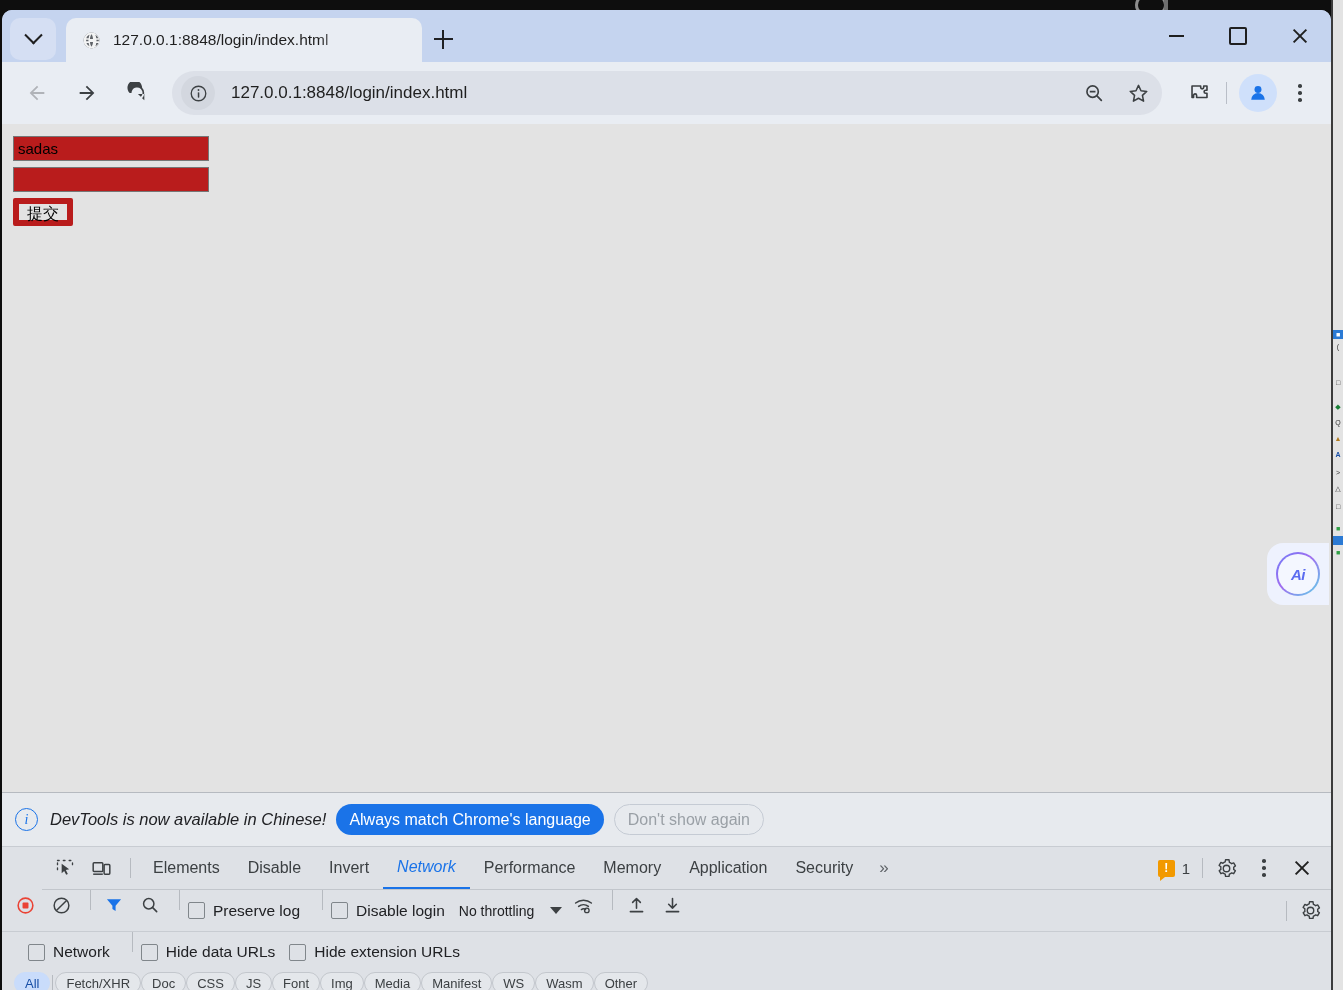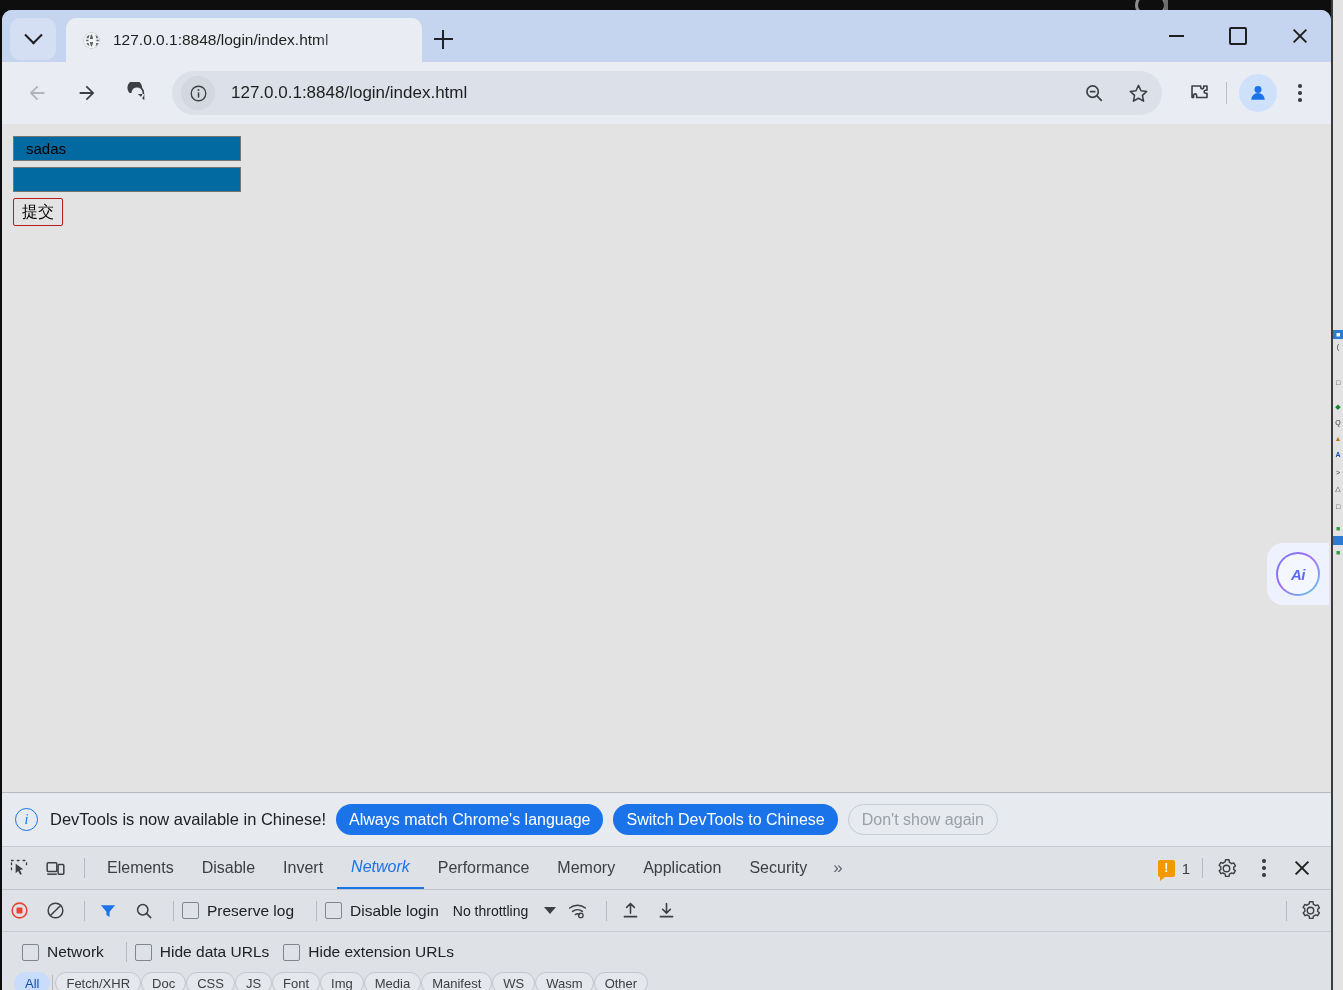--- a/index.html
+++ b/index.html
@@ -237,38 +237,38 @@
   
   .viewport {
     position: relative;
     height: 668px;
     background: #e3e3e3;
     overflow: hidden;
   }
   .page-field {
     position: absolute;
     left: 11px;
-    width: 228px; height: 25px;
-    background: #0369a1;
+    width: 196px; height: 25px;
+    background: #b91c1c;
     border: 1px solid #767676;
     font-family: "Liberation Sans", sans-serif;
     font-size: 15px;
     color: #000;
-    padding: 0 12px;
+    padding: 0 4px;
     box-sizing: border-box;
   }
   .page-field.f1 { top: 12px; }
   .page-field.f2 { top: 43px; }
   .page-submit {
     position: absolute;
     left: 11px; top: 74px;
     height: 28px;
     padding: 0 8px;
     background: #e3e3e3;
-    border: 1px solid #b91c1c;
+    border: 6px solid #b91c1c;
     border-radius: 2px;
     font-family: "Liberation Sans", sans-serif;
     font-size: 16px;
     color: #000;
     cursor: pointer;
   }
   .ai-fab {
     position: absolute;
     right: 2px; top: 419px;
     width: 62px; height: 62px;
@@ -312,20 +312,21 @@
     font-family: "Liberation Serif", serif;
     font-style: italic;
     display: flex; align-items: center; justify-content: center;
     flex: 0 0 auto;
   }
   .dt-banner-text {
     margin-left: 12px;
     font-size: 16.5px;
     color: #202124;
     white-space: nowrap;
+    font-style: italic;
   }
   .dt-btn {
     margin-left: 10px;
     height: 31px;
     padding: 0 13px;
     border-radius: 16px;
     background: #1a73e8;
     color: #fff;
     font-size: 16px;
     font-family: "Liberation Sans", sans-serif;
@@ -342,21 +343,22 @@
     margin-left: auto; margin-right: 16px;
     width: 22px; height: 22px;
     cursor: pointer;
   }
 
   .dt-tabs {
     height: 42px;
     background: #dee1e6;
     display: flex; align-items: center;
     border-bottom: 1px solid #c2c6cc;
-    padding-left: 2px;
+    padding-left: 8px;
+    margin-left: 40px;
   }
   .dt-tool {
     width: 30px; height: 30px;
     margin-right: 6px;
     display: flex; align-items: center; justify-content: center;
     cursor: pointer;
     flex: 0 0 auto;
   }
   .dt-vsep { width: 1px; height: 20px; background: #b6bac0; margin: 0 8px; flex: 0 0 auto; }
   .dt-tab {
@@ -399,22 +401,22 @@
     content: "";
     position: absolute;
     left: 2px; bottom: -4px;
     border-left: 5px solid #f29900;
     border-bottom: 4px solid transparent;
   }
   .issue-count { margin-left: 7px; font-size: 15px; color: #3c4043; }
 
   .dt-row {
     height: 41px;
-    display: flex; align-items: center;
-    padding-left: 2px;
+    display: flex; 
+    padding-left: 8px;
     background: #dee1e6;
     border-bottom: 1px solid #c8ccd2;
   }
   .dt-row.filterbar { border-bottom: none; height: 40px; }
   .cb {
     width: 15px; height: 15px;
     border: 1.6px solid #80868b;
     border-radius: 2px;
     background: transparent;
     flex: 0 0 auto;
@@ -609,21 +611,20 @@
         <span class="ai-ring">Ai</span>
       </div>
     </div>
 
     <div class="devtools">
 
       <div class="dt-banner">
         <span class="info-circle">i</span>
         <span class="dt-banner-text">DevTools is now available in Chinese!</span>
         <button class="dt-btn">Always match Chrome's language</button>
-        <button class="dt-btn">Switch DevTools to Chinese</button>
         <button class="dt-btn ghost">Don't show again</button>
         <span class="dt-banner-close"><span class="x-glyph"></span></span>
       </div>
 
       <div class="dt-tabs">
         <div class="dt-tool">
           <svg width="20" height="20" viewBox="0 0 24 24">
             <path d="M3 3h4M10 3h4M17 3h4M3 6v3M3 12v3M21 6v3" stroke="#3c4043" stroke-width="1.6" stroke-linecap="round" stroke-dasharray="2 2.4"></path>
             <path d="M8 7l9 6.6-4 .9 2.4 4.6-2 1-2.4-4.6-3 2.8z" fill="#3c4043"></path>
           </svg>

